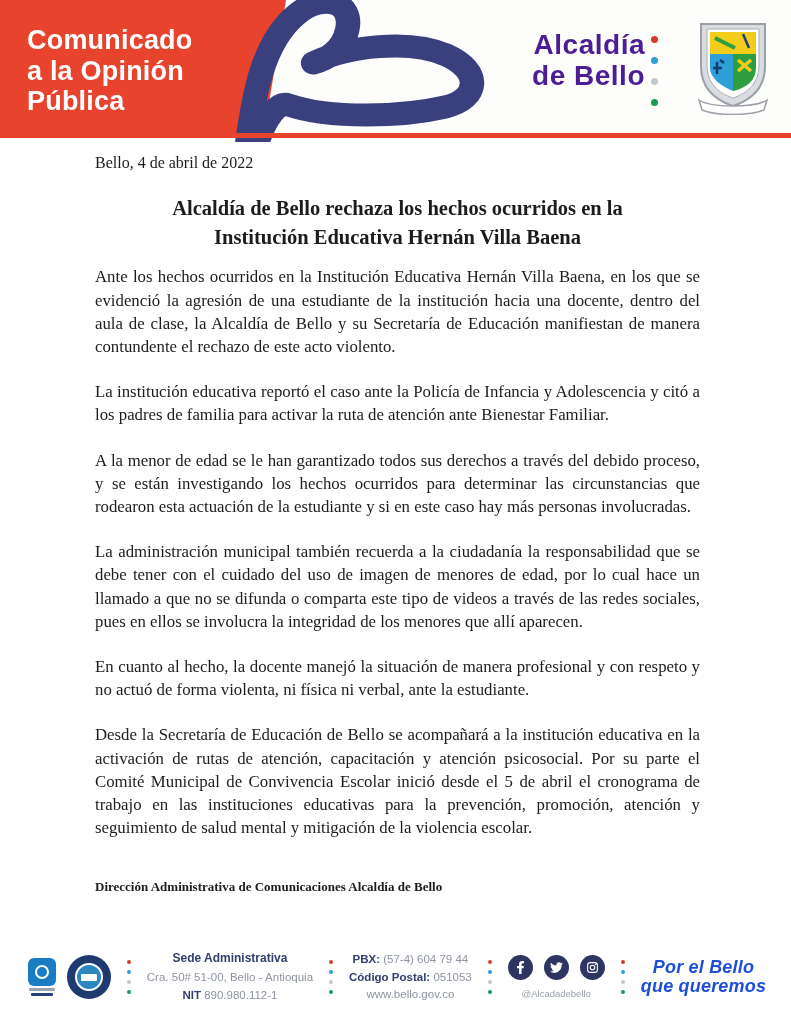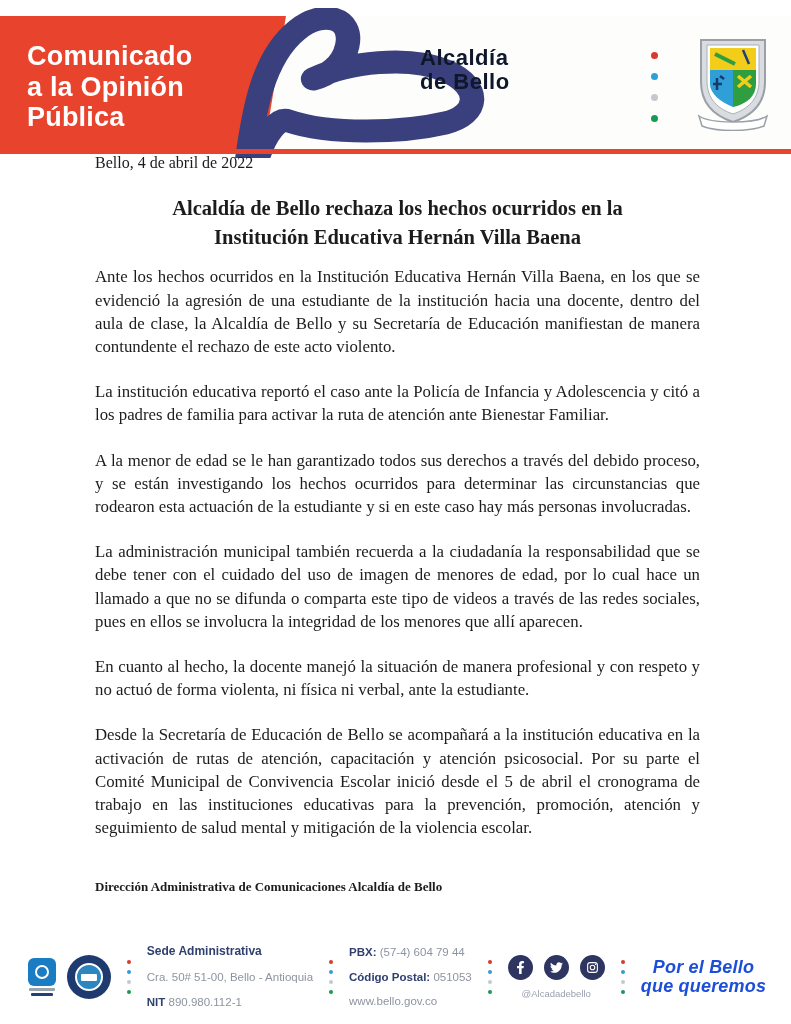--- a/index.html
+++ b/index.html
@@ -8,39 +8,39 @@
     position:relative;
     width:791px; height:1024px;
     margin:0 auto;
     background:#ffffff;
     font-family:"Liberation Serif", serif;
     color:#1c1c1c;
     overflow:hidden;
   }
 
   
-  .header { position:absolute; top:0; left:0; width:791px; height:138px; background:#fdfdfc;margin-top:16px; }
+  .header { position:absolute; top:0; left:0; width:791px; height:138px; background:#fdfdfc; }
   .banner {
     position:absolute; top:0; left:0; width:286px; height:133px;
     background:#e8432d;
     clip-path:polygon(0 0, 100% 0, calc(100% - 22px) 100%, 0 100%);
   }
   .banner-text {
     padding:25px 0 0 27px;
     font-family:"Liberation Sans", sans-serif;
     font-weight:700; font-size:27px; line-height:1.13;
     color:#ffffff; letter-spacing:0.2px;
   }
   .header-strip { position:absolute; top:133px; left:0; width:791px; height:5px; background:#e8432d; }
   .heart-logo { position:absolute; top:-8px; left:212px; width:330px; height:150px; }
   .brand {
     position:absolute; top:30px; left:420px; width:225px;
     font-family:"Liberation Sans", sans-serif;
-    font-weight:700; font-size:22px; line-height:1.09;
-    color:#0f172a; text-align:left; letter-spacing:0.5px;
+    font-weight:700; font-size:28px; line-height:1.09;
+    color:#4c1d95; text-align:right; letter-spacing:0.5px;
   }
   .dot-col-header { position:absolute; top:36px; left:651px; display:flex; flex-direction:column; gap:14px; }
   .dot-col-header .dot { width:7px; height:7px; border-radius:50%; }
   .crest { position:absolute; top:20px; left:693px; width:80px; height:95px; }
 
   .dot-red   { background:#d93a2e; }
   .dot-blue  { background:#2f9fd8; }
   .dot-gray  { background:#c4c9cd; }
   .dot-green { background:#199a52; }
 
@@ -72,21 +72,21 @@
   .icontec-box .ring { width:14px; height:14px; border:2px solid #fff; border-radius:50%; }
   .icontec-bar { width:26px; height:3px; background:#9aa4ad; border-radius:1px; }
   .icontec-bar.navy { background:#23407a; width:22px; }
   .seal { width:44px; height:44px; border-radius:50%; background:#1e3a6e; display:flex; align-items:center; justify-content:center; }
   .seal-inner { width:28px; height:28px; border-radius:50%; background:#2e86c1; border:2px solid #fff; display:flex; align-items:center; justify-content:center; }
   .seal-tag { width:16px; height:7px; background:#fff; border-radius:1px; }
 
   .dot-col-footer { display:flex; flex-direction:column; gap:6px; align-self:center; }
   .dot-col-footer .fdot { width:4px; height:4px; border-radius:50%; }
 
-  .f-col { display:flex; flex-direction:column; gap:10px; }
+  .f-col { display:flex; flex-direction:column; gap:3px;align-items:center; }
   .f-line { font-size:11.5px; color:#8d93a0; line-height:1.3; }
   .f-bold { font-weight:700; color:#2f3f6e; }
   .f-title { font-size:12px; }
 
   .social-col { display:flex; flex-direction:column; align-items:center; gap:8px; }
   .social-icons { display:flex; gap:11px; }
   .social-circle {
     width:25px; height:25px; border-radius:50%; background:#2e3560;
     display:flex; align-items:center; justify-content:center;
   }

